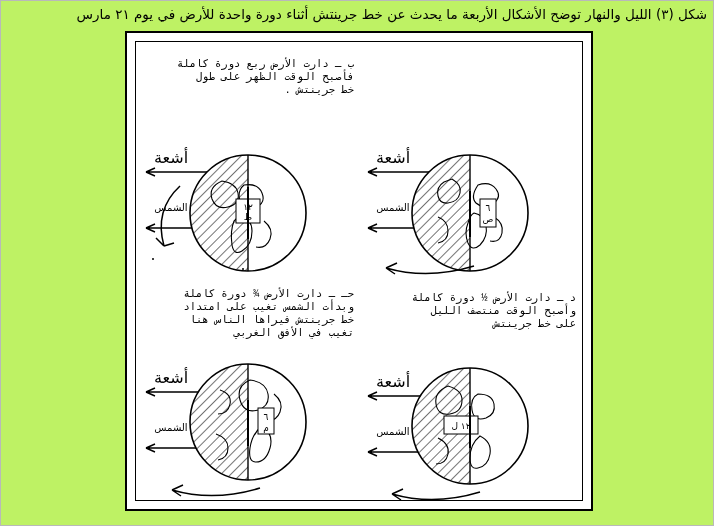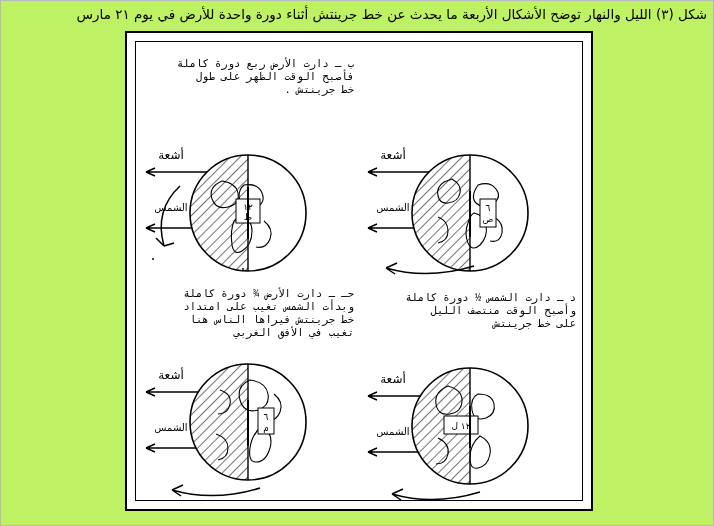--- a/index.html
+++ b/index.html
@@ -88,21 +88,21 @@
     position: absolute;
     left: 48px;
     top: 107px;
     width: 124px;
     height: 124px;
   }
   .globe {
     position: absolute;
     inset: 0;
   }
-  .ray-label { position: absolute; left: 2px; top: 104px; width: 62px; text-align:center; font-size: 12px;}
+  .ray-label { position: absolute; left: 2px; top: 104px; width: 62px; text-align:center; font-size: 16px;}
   .sun-label { position: absolute; left: 2px; top: 158px; width: 62px; text-align:center; font-size: 10px;}
   .arrow-row { position: absolute; left: 0px; width: 72px; height: 12px; }
   .arrow-row svg { display:block; }
 
   
   .rot-arrow { position: absolute; }
 
   
   .dot-mark {
     position: absolute;
@@ -214,21 +214,21 @@
 
         <svg class="rot-arrow" style="left:12px; top:138px;" width="36" height="70" viewBox="0 0 36 70">
           <path d="M30 4 q-26 24 -16 60 M14 64 l-8 -8 M14 64 l10 -3" stroke="#000" stroke-width="1.5" fill="none"></path>
         </svg>
 
         <div class="dot-mark" style="left:14px; top:214px;"></div>
         <div class="dot-mark" style="left:104px; top:224px;"></div>
       </div>
 
       <div class="panel" id="panel-br">
-        <div class="panel-caption">د ـ دارت الشمس ½ دورة كاملة
+        <div class="panel-caption">د ـ دارت الأرض ½ دورة كاملة
 وأصبح الوقت منتصف الليل
 على خط جرينتش</div>
 
         <div class="ray-label" style="top:94px;">أشعة</div>
         <div class="arrow-row" style="top:112px;">
           <svg width="72" height="12" viewBox="0 0 72 12">
               <path d="M70 6 H8 M8 6 l9 -4 M8 6 l9 4" stroke="#000" stroke-width="1.4" fill="none"></path>
             </svg>
         </div>
         <div class="sun-label" style="top:148px;">الشمس</div>

